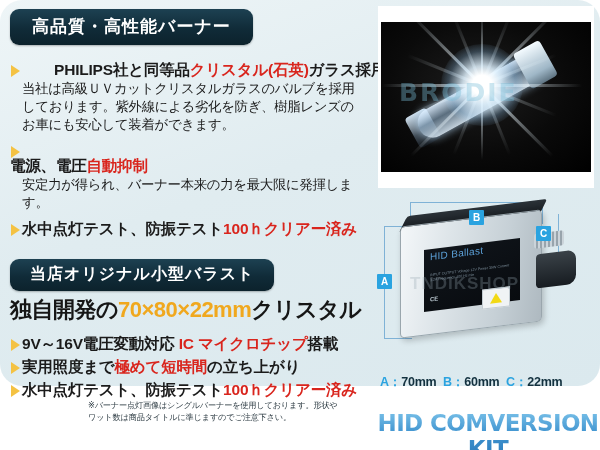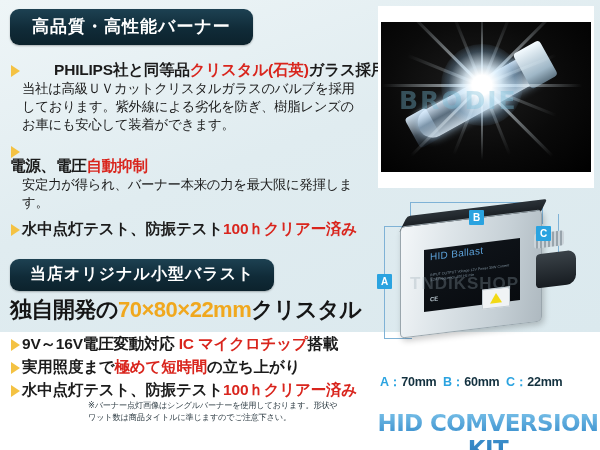--- a/index.html
+++ b/index.html
@@ -3,22 +3,23 @@
 <meta charset="utf-8">
 <style>
   * { box-sizing: border-box; margin: 0; padding: 0; }
   html, body {
     width: 600px; height: 450px;
     font-family: "Liberation Sans", "DejaVu Sans", sans-serif;
     overflow: hidden;
   }
   #page {
     position: relative;
-    width: 600px; height: 332px;
+    width: 600px; height: 386px;
     background: linear-gradient(160deg, #eef5f7 0%, #e0ecf0 45%, #dbe9ee 100%);
+    border-radius: 22px;
   }
 
   
   .left-col {
     position: absolute; left: 0; top: 0;
     width: 372px; height: 450px;
     padding: 9px 6px 0 10px;
   }
 
   .badge {
@@ -133,21 +134,20 @@
   .ray.r4 { transform: rotate(135deg); }
   .ray.r5 { transform: rotate(22deg); width: 160px; margin-left: -80px; opacity: .55; }
   .ray.r6 { transform: rotate(68deg); width: 150px; margin-left: -75px; opacity: .5; }
   .ray.r7 { transform: rotate(112deg); width: 150px; margin-left: -75px; opacity: .5; }
   .ray.r8 { transform: rotate(158deg); width: 160px; margin-left: -80px; opacity: .55; }
   .watermark {
     position: absolute; left: 18px; top: 56px;
     font-size: 25px; font-weight: bold; letter-spacing: 2px;
     color: rgba(120,190,215,.38);
     font-family: "DejaVu Sans", sans-serif;
-    margin-top: 8px;
   }
 
   
   .ballast-wrap {
     position: absolute; left: 0px; top: 196px;
     width: 228px; height: 180px;
   }
   .ballast-body {
     position: absolute; left: 28px; top: 22px;
     width: 142px; height: 112px;

